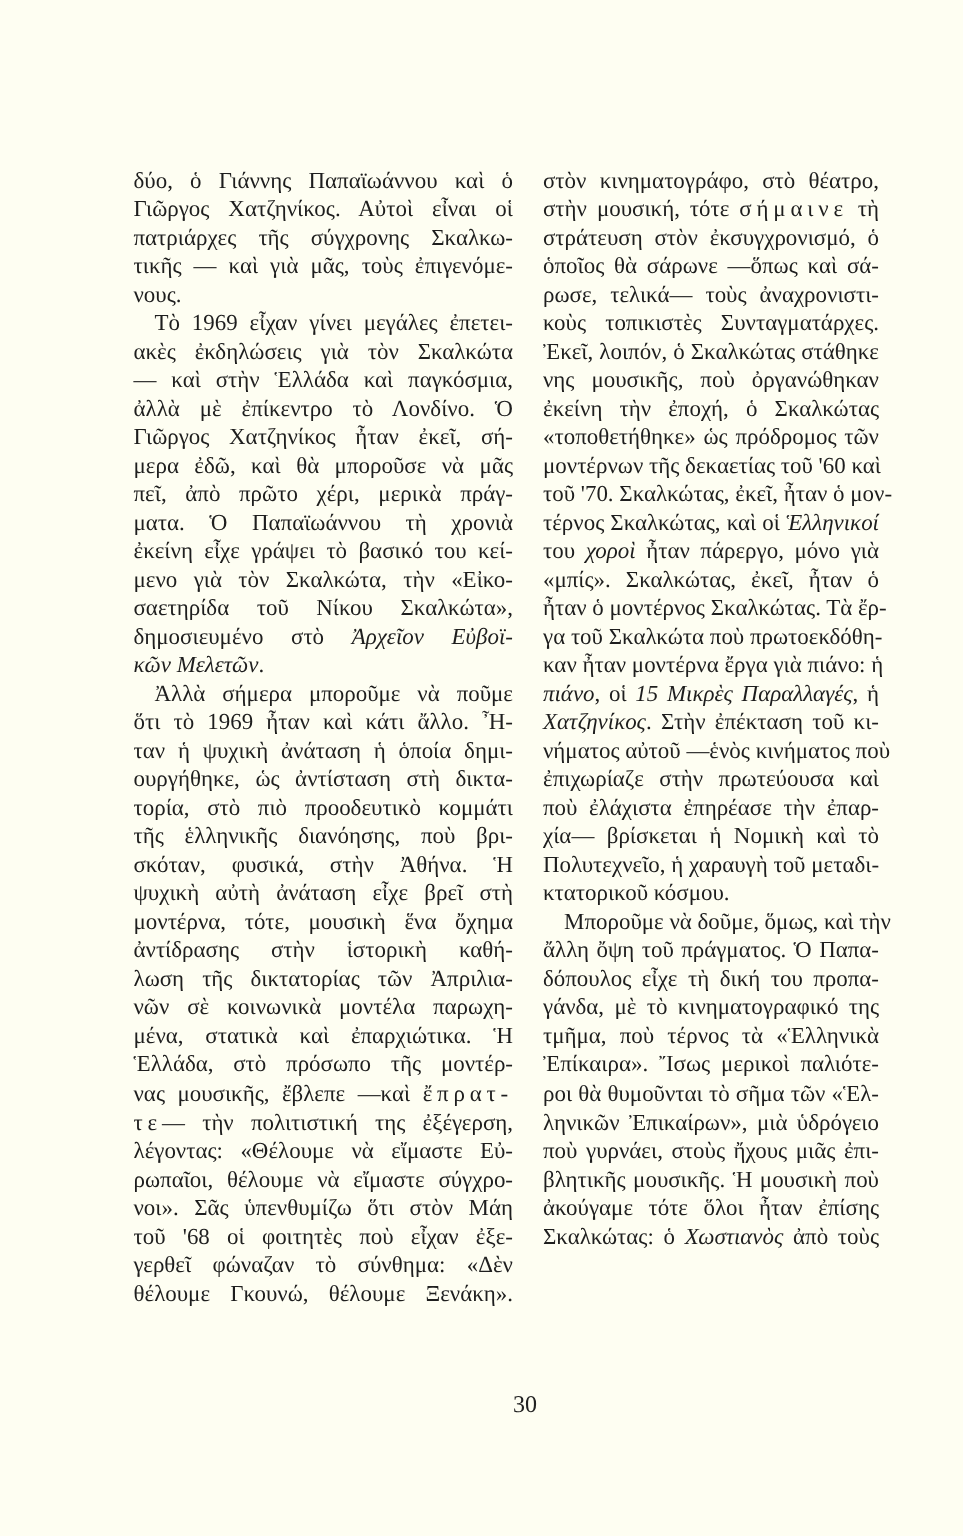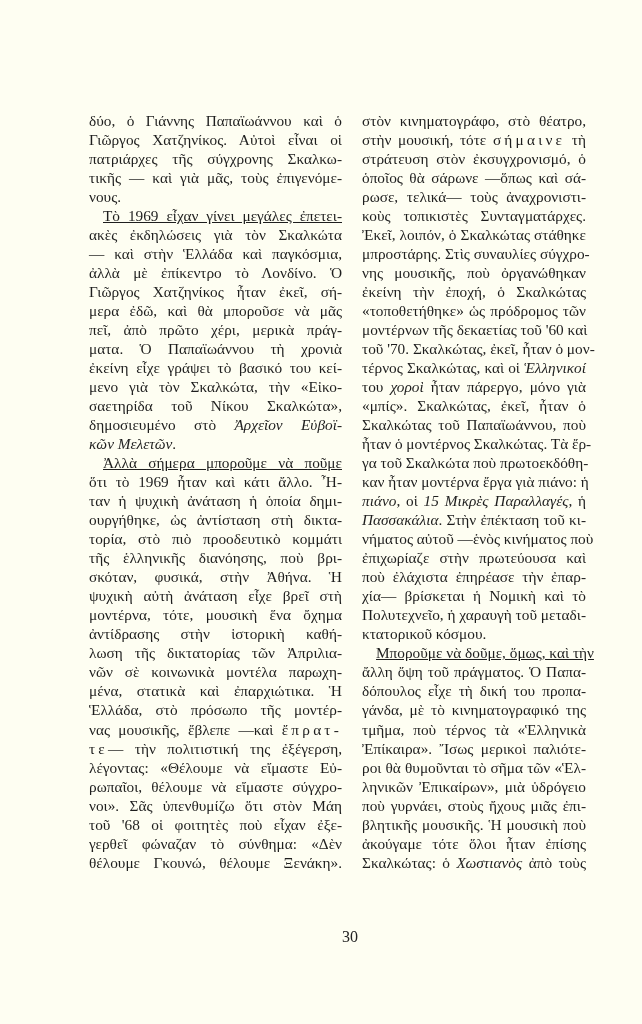--- a/index.html
+++ b/index.html
@@ -17,21 +17,21 @@
     font-size:15.3px;
     line-height:19.03px;
   }
   .col.left { left:89px; }
   .col.right { left:362px; width:224px; }
   .line {
     display:block; white-space:nowrap; height:19.03px;
     text-align:justify; text-align-last:justify;
   }
   .line.last { text-align-last:left; }
-  .line.indent { padding-left:14px;text-decoration:underline; }
+  .line.indent { padding-left:14px; }
   .it { font-style:italic; }
   .sp { letter-spacing:3.2px; }
   .page-number {
     position:absolute; top:912px; left:0; width:700px; text-align:center;
     font-family:"Liberation Serif", "DejaVu Serif", serif;
     font-size:16px; color:#222;
   }
 </style>
 </head>
 <body>
@@ -80,35 +80,33 @@
       <span class="line">θέλουμε Γκουνώ, θέλουμε Ξενάκη».</span>
     </div>
   <div class="col right" id="col-right">
       <span class="line">στὸν κινηματογράφο, στὸ θέατρο,</span>
       <span class="line"><span>στὴν μουσική, τότε </span><span class="sp">σήμαινε</span><span> τὴ</span></span>
       <span class="line">στράτευση στὸν ἐκσυγχρονισμό, ὁ</span>
       <span class="line">ὁποῖος θὰ σάρωνε —ὅπως καὶ σά-</span>
       <span class="line">ρωσε, τελικά— τοὺς ἀναχρονιστι-</span>
       <span class="line">κοὺς τοπικιστὲς Συνταγματάρχες.</span>
       <span class="line">Ἐκεῖ, λοιπόν, ὁ Σκαλκώτας στάθηκε</span>
-      <span class="line">μπροστάρης. Στὶς συναυλίες σύγχρο-</span>
       <span class="line">νης μουσικῆς, ποὺ ὀργανώθηκαν</span>
       <span class="line">ἐκείνη τὴν ἐποχή, ὁ Σκαλκώτας</span>
       <span class="line">«τοποθετήθηκε» ὡς πρόδρομος τῶν</span>
       <span class="line">μοντέρνων τῆς δεκαετίας τοῦ '60 καὶ</span>
       <span class="line">τοῦ '70. Σκαλκώτας, ἐκεῖ, ἦταν ὁ μον-</span>
       <span class="line"><span>τέρνος Σκαλκώτας, καὶ οἱ </span><span class="it">Ἑλληνικοί</span></span>
       <span class="line"><span>του </span><span class="it">χοροὶ</span><span> ἦταν πάρεργο, μόνο γιὰ</span></span>
       <span class="line">«μπίς». Σκαλκώτας, ἐκεῖ, ἦταν ὁ</span>
-      <span class="line">Σκαλκώτας τοῦ Παπαϊωάννου, ποὺ</span>
       <span class="line">ἦταν ὁ μοντέρνος Σκαλκώτας. Τὰ ἔρ-</span>
       <span class="line">γα τοῦ Σκαλκώτα ποὺ πρωτοεκδόθη-</span>
       <span class="line">καν ἦταν μοντέρνα ἔργα γιὰ πιάνο: ἡ</span>
       <span class="line"><span class="it">πιάνο</span><span>, οἱ </span><span class="it">15 Μικρὲς Παραλλαγές</span><span>, ἡ</span></span>
-      <span class="line"><span class="it">Πασσακάλια</span><span>. Στὴν ἐπέκταση τοῦ κι-</span></span>
+      <span class="line"><span class="it">Χατζηνίκος</span><span>. Στὴν ἐπέκταση τοῦ κι-</span></span>
       <span class="line">νήματος αὐτοῦ —ἑνὸς κινήματος ποὺ</span>
       <span class="line">ἐπιχωρίαζε στὴν πρωτεύουσα καὶ</span>
       <span class="line">ποὺ ἐλάχιστα ἐπηρέασε τὴν ἐπαρ-</span>
       <span class="line">χία— βρίσκεται ἡ Νομικὴ καὶ τὸ</span>
       <span class="line">Πολυτεχνεῖο, ἡ χαραυγὴ τοῦ μεταδι-</span>
       <span class="line last">κτατορικοῦ κόσμου.</span>
       <span class="line indent">Μποροῦμε νὰ δοῦμε, ὅμως, καὶ τὴν</span>
       <span class="line">ἄλλη ὄψη τοῦ πράγματος. Ὁ Παπα-</span>
       <span class="line">δόπουλος εἶχε τὴ δική του προπα-</span>
       <span class="line">γάνδα, μὲ τὸ κινηματογραφικό της</span>

